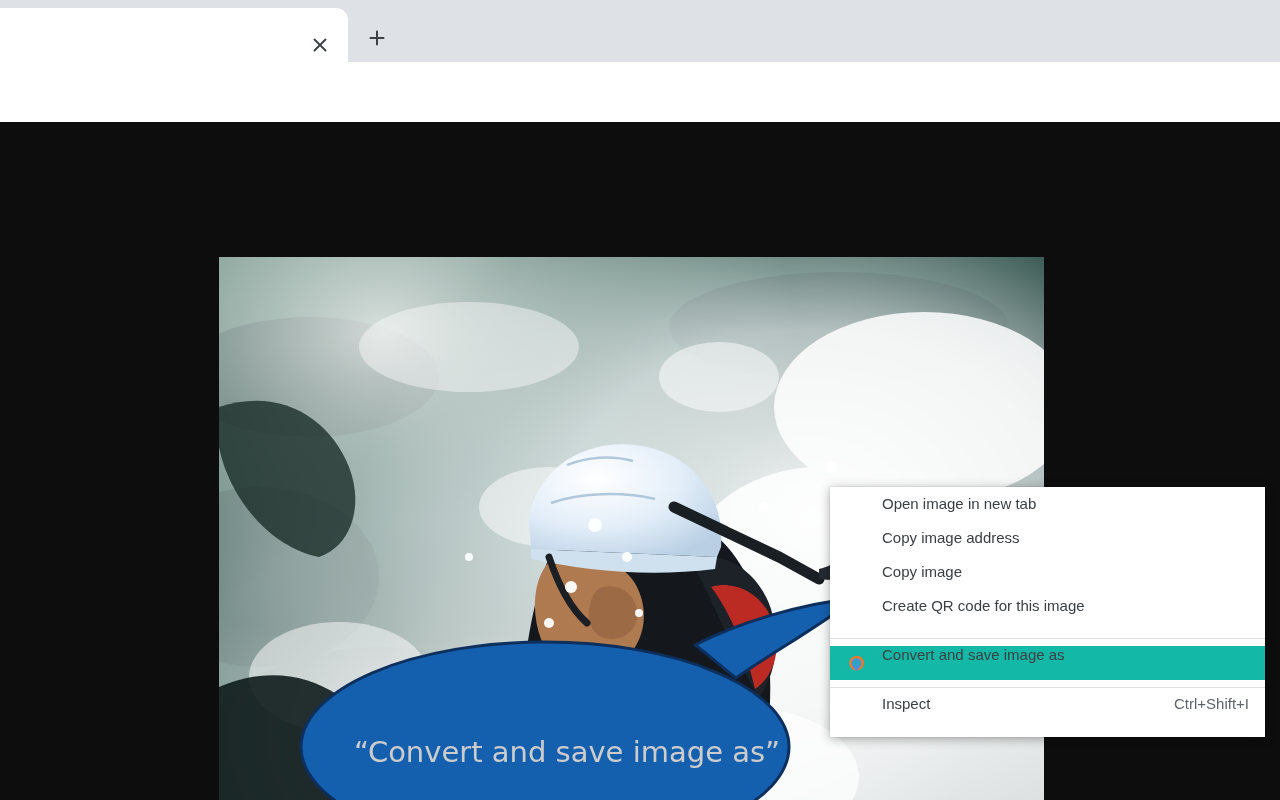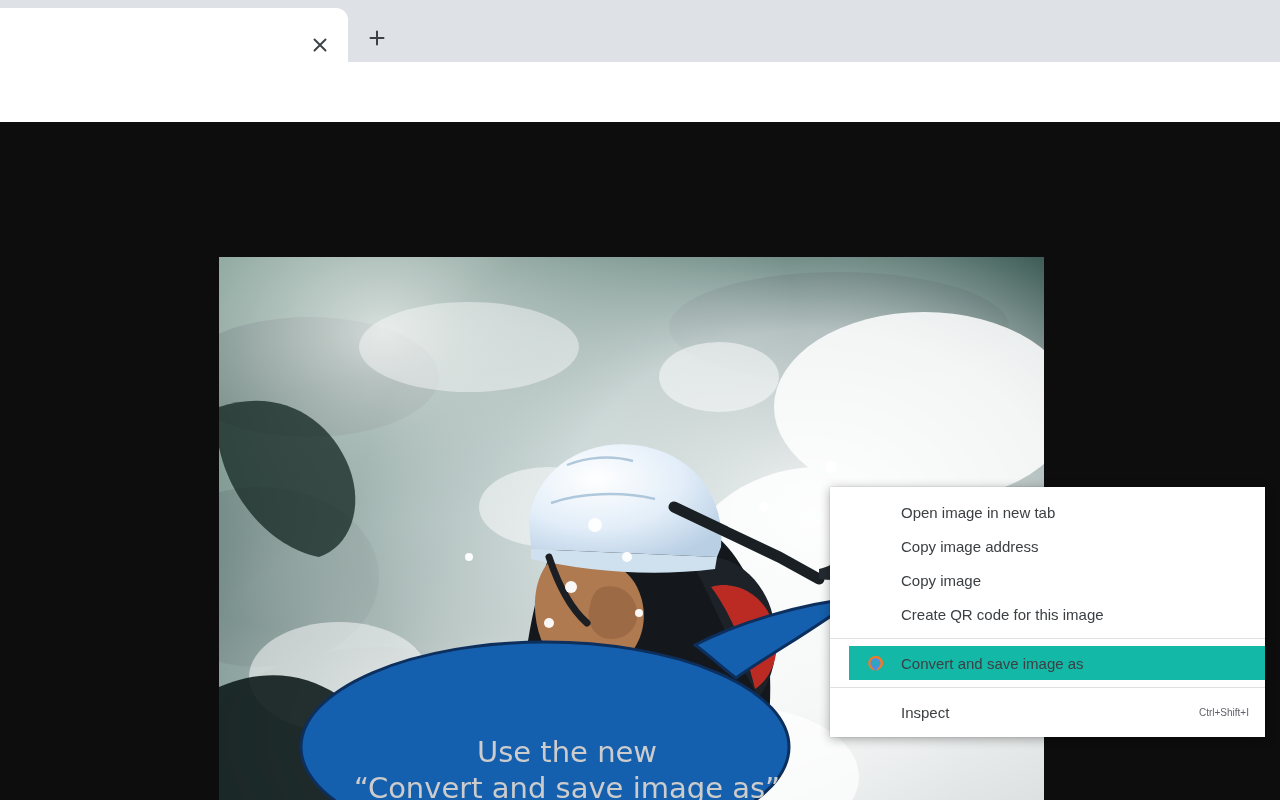--- a/index.html
+++ b/index.html
@@ -145,34 +145,32 @@
     width: 435px;
     background: #ffffff;
     box-shadow: 0 2px 10px rgba(0,0,0,0.32), 0 0 1px rgba(0,0,0,0.30);
     padding: 8px 0 8px 0;
     font-family: "Liberation Sans", sans-serif;
   }
   .ctxmenu-item {
     position: relative;
     height: 34px;
     display: flex;
-    align-items: center;
     padding-left: 52px;
     padding-right: 16px;
     font-size: 15px;
     color: #3c4043;
     white-space: nowrap;
-    margin-left: 19px;
   }
   .ctxmenu-item.highlighted { background: #14b8a6; }
   .ctxmenu-item .item-label { flex: 1 1 auto; }
   .ctxmenu-item .item-accel {
     flex: 0 0 auto;
     color: #5f6368;
-    font-size: 10px;
+    font-size: 15px;
     margin-left: 24px;
   }
   .ctxmenu-item .item-icon {
     position: absolute;
     left: 16px; top: 50%;
     transform: translateY(-50%);
     width: 20px; height: 20px;
     display: flex; align-items: center; justify-content: center;
   }
   .ctxmenu-sep {
@@ -374,21 +372,20 @@
     </div>
 
     <div class="bubble-layer">
       <svg width="560" height="310" viewBox="0 0 560 310" aria-hidden="true">
 
         <path d="M395 63 C440 40 500 22 556 16 C520 44 470 72 436 96 C420 84 408 72 395 63 Z" fill="#1560ae" stroke="#0d2f5e" stroke-width="3" stroke-linejoin="round"></path>
 
         <ellipse cx="245" cy="165" rx="244" ry="105" fill="#1560ae" stroke="#0d2f5e" stroke-width="3"></ellipse>
       </svg>
       <div class="bubble-text">
-        <span class="bubble-line">Use the new</span>
         <span class="bubble-line">“Convert and save image as”</span>
 
       </div>
     </div>
 
     <div class="ctxmenu">
 
       <div class="ctxmenu-item">
         <span class="item-label">Open image in new tab</span>
       </div>

